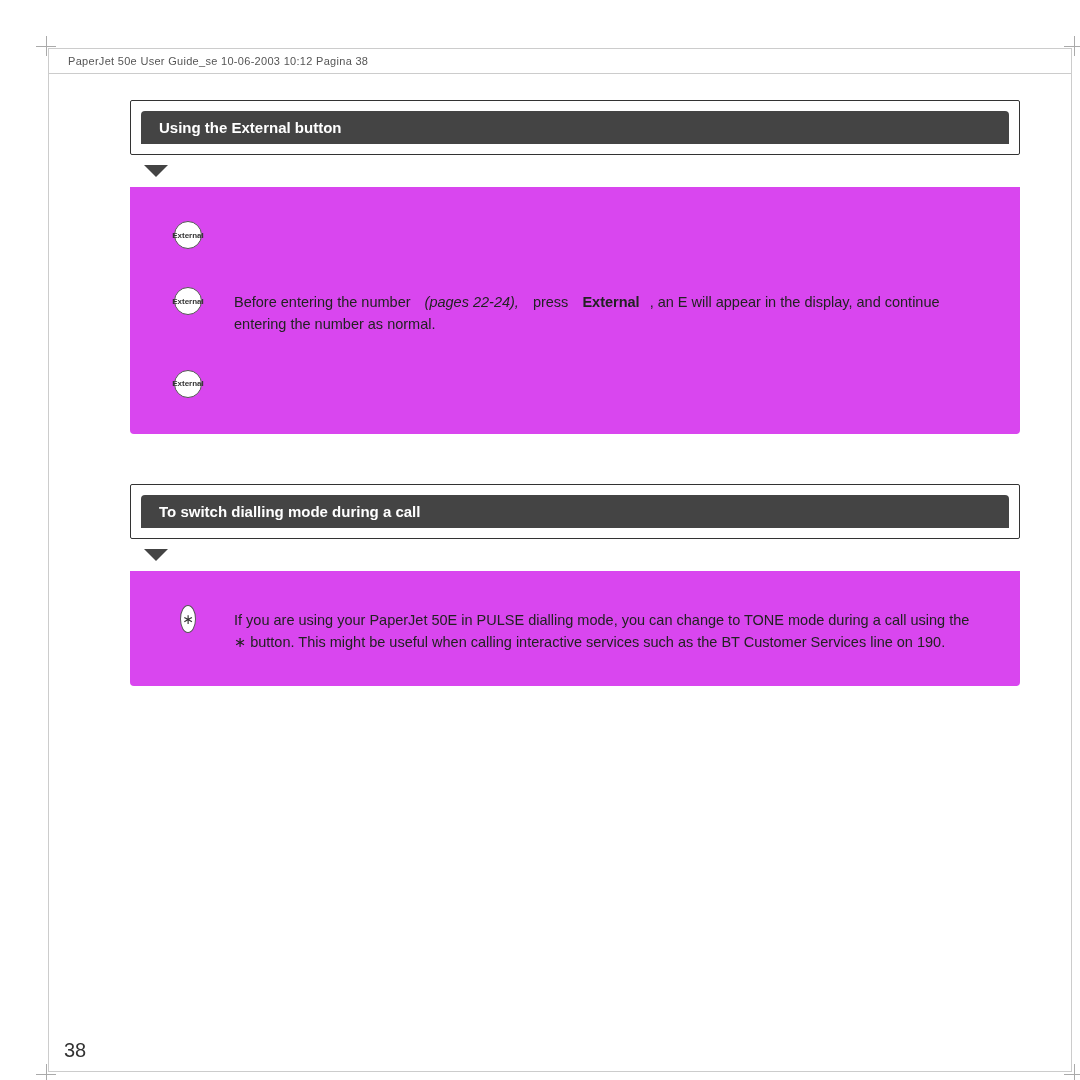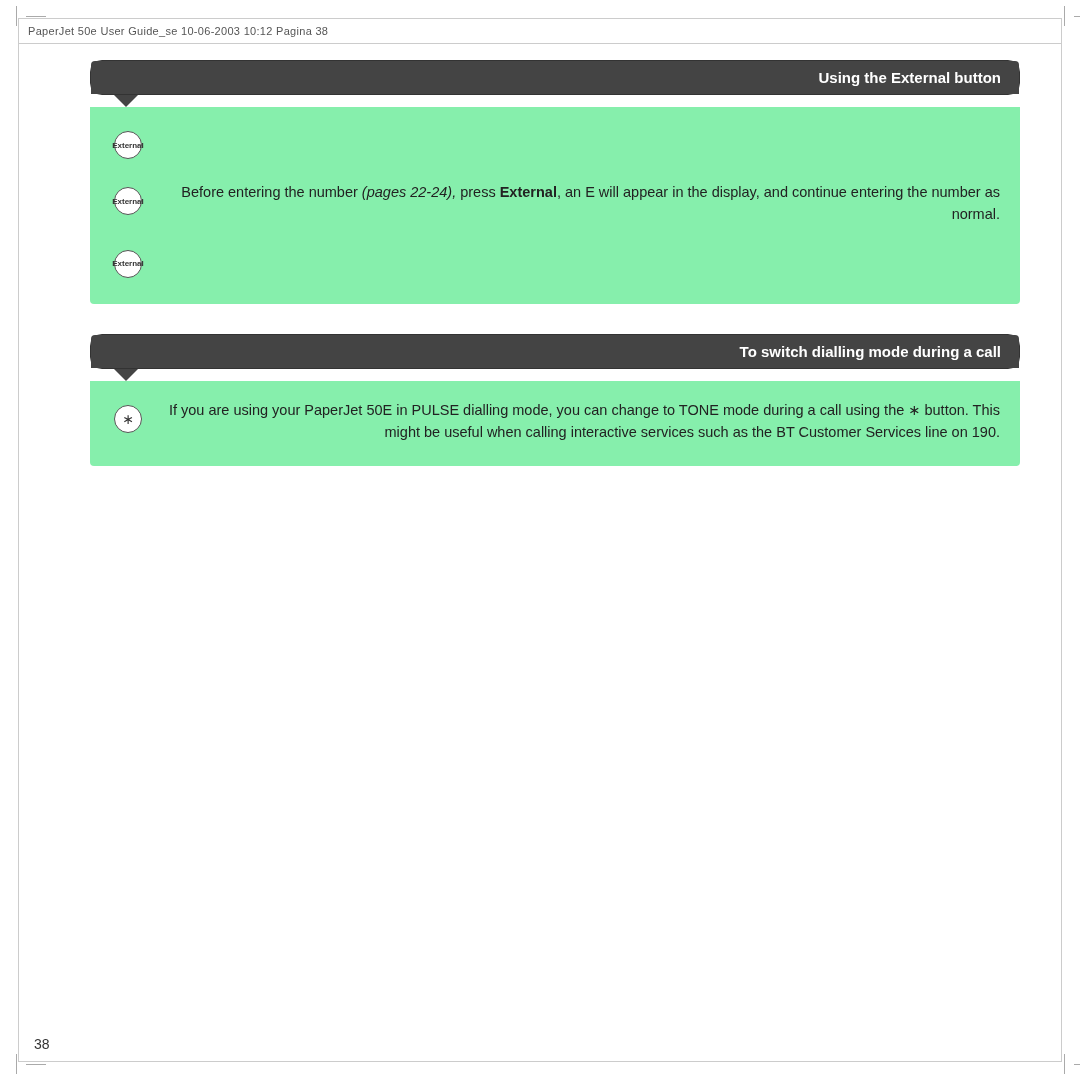--- a/index.html
+++ b/index.html
@@ -1,15 +1,15 @@
 <!DOCTYPE html>
 <html><head>
   <meta charset="utf-8">
   <style>
-    * { margin: 0; padding: 0; box-sizing: border-box; text-align: right; }
+    * { margin: 10px; padding: 0; box-sizing: border-box; }
 
     body {
       width: 1080px;
       height: 1080px;
       background: #ffffff;
       font-family: Arial, Helvetica, sans-serif;
       font-size: 15px;
       color: #222222;
       position: relative;
       overflow: hidden;
@@ -77,21 +77,21 @@
       position: absolute;
       top: 60px;
       left: 90px;
       right: 60px;
       bottom: 60px;
     }
 
     
     .section-box {
       border: 1.5px solid #333333;
-      border-radius: 12px;
+      border-radius: 2px;
       margin-bottom: 0;
       position: relative;
     }
 
     .section-header {
       background: #444444;
       color: #ffffff;
       padding: 8px 18px;
       border-radius: 4px 4px 0 0;
       font-size: 15px;
@@ -102,21 +102,21 @@
     .section-pointer {
       width: 0;
       height: 0;
       border-left: 12px solid transparent;
       border-right: 12px solid transparent;
       border-top: 12px solid #444444;
       margin-left: 24px;
     }
 
     .section-body {
-      background: #86efac;
+      background: #d946ef;
       padding: 18px 20px 22px 20px;
       border-radius: 0 0 4px 4px;
     }
 
     
     .button-item {
       display: flex;
       align-items: flex-start;
       margin-bottom: 18px;
     }
@@ -178,21 +178,21 @@
     
     .section-gap {
       height: 30px;
     }
 
     
     .page-number {
       position: absolute;
       bottom: 28px;
       left: 34px;
-      font-size: 14px;
+      font-size: 20px;
       color: #333333;
     }
   </style>
 </head>
 <body>
 
 <div class="page-border"></div>
 
 <div class="crosshair crosshair-tl"></div>
 <div class="crosshair crosshair-tr"></div>

